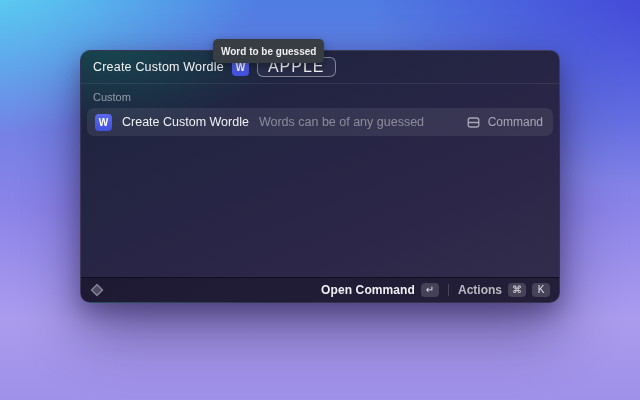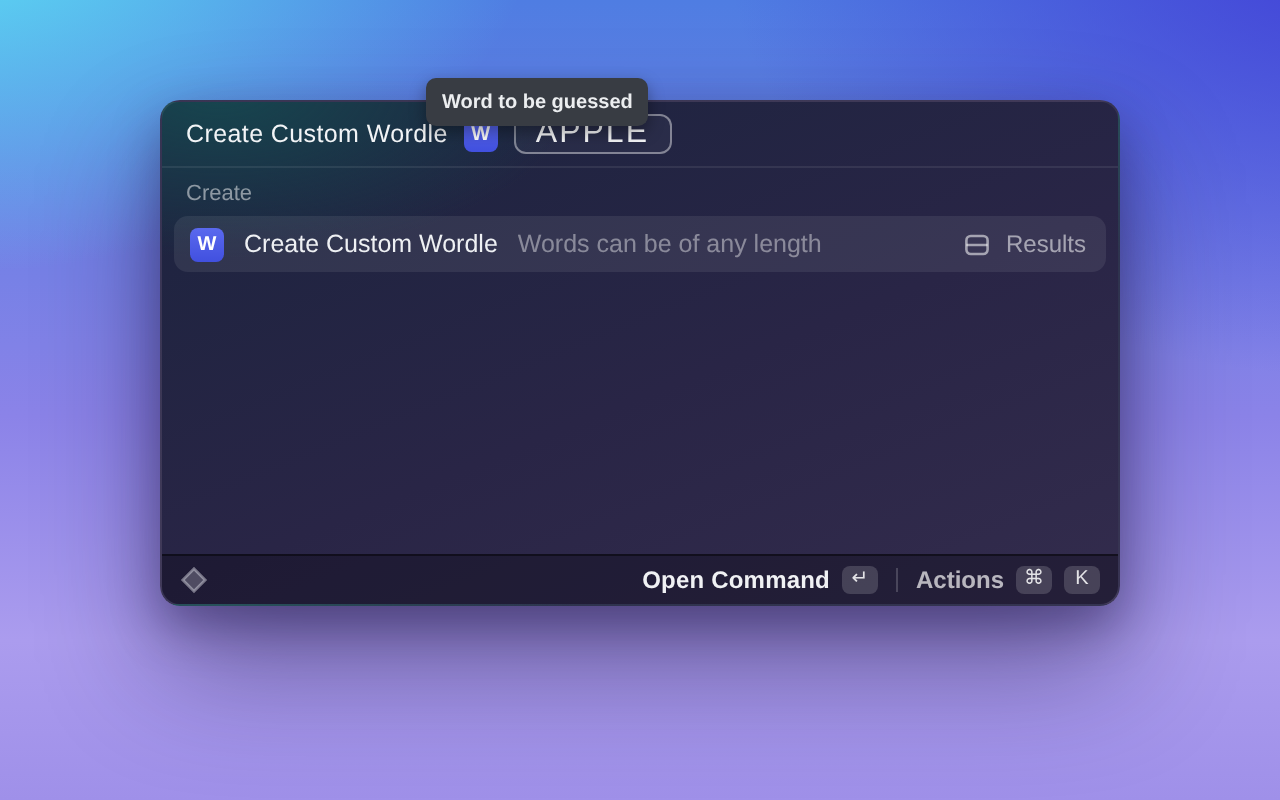--- a/index.html
+++ b/index.html
@@ -182,34 +182,34 @@
   <div class="window">
 
     <div class="header">
       <span class="header-title">Create Custom Wordle</span>
       <span class="app-icon">W</span>
       <div class="arg-field">APPLE</div>
     </div>
 
     <div class="header-divider"></div>
 
-    <div class="section-label">Create</div>
+    <div class="section-label">Custom</div>
 
     <div class="result-row">
       <span class="app-icon">W</span>
       <span class="row-title">Create Custom Wordle</span>
-      <span class="row-subtitle">Words can be of any length</span>
+      <span class="row-subtitle">Words can be of any guessed</span>
       <span class="row-right">
         <span style="display:flex;">
           <svg width="15" height="15" viewBox="0 0 15 15">
             <rect x="2.2" y="3" width="10.6" height="9" rx="2.2" fill="none" stroke="rgba(255,255,255,0.55)" stroke-width="1.3"></rect>
             <line x1="2.2" y1="7.5" x2="12.8" y2="7.5" stroke="rgba(255,255,255,0.55)" stroke-width="1.3"></line>
           </svg>
         </span>
-        <span class="row-type">Results</span>
+        <span class="row-type">Command</span>
       </span>
     </div>
 
     <div class="body-spacer"></div>
 
     <div class="footer">
       <button class="logo-btn">
         <svg width="14" height="14" viewBox="0 0 14 14">
           <path d="M7 1.4 L12.6 7 L7 12.6 L1.4 7 Z" fill="rgba(210,210,220,0.28)" stroke="rgba(210,210,220,0.5)" stroke-width="1.4"></path>
         </svg>

